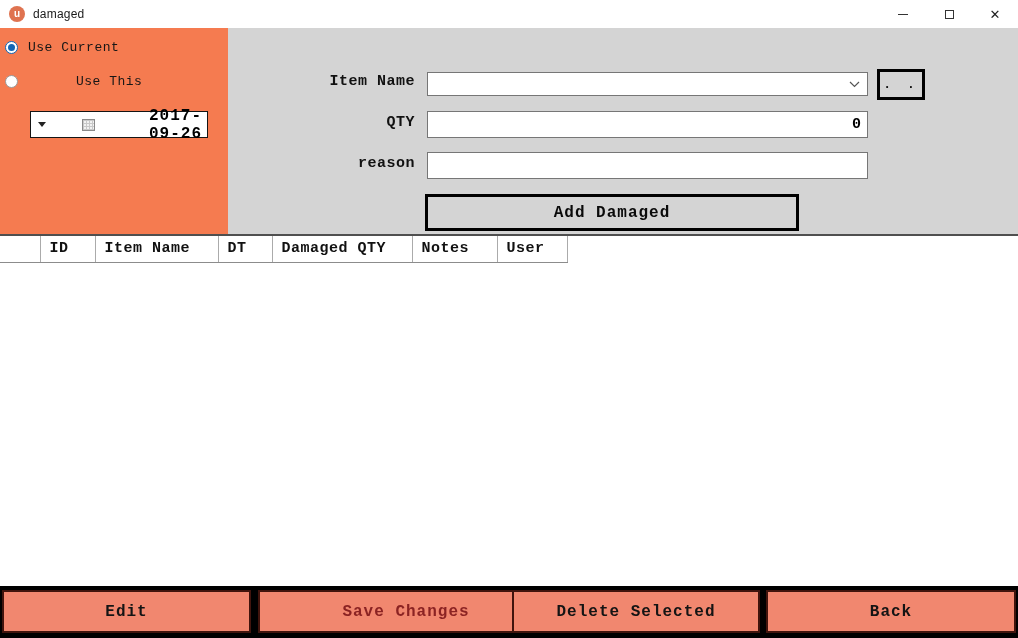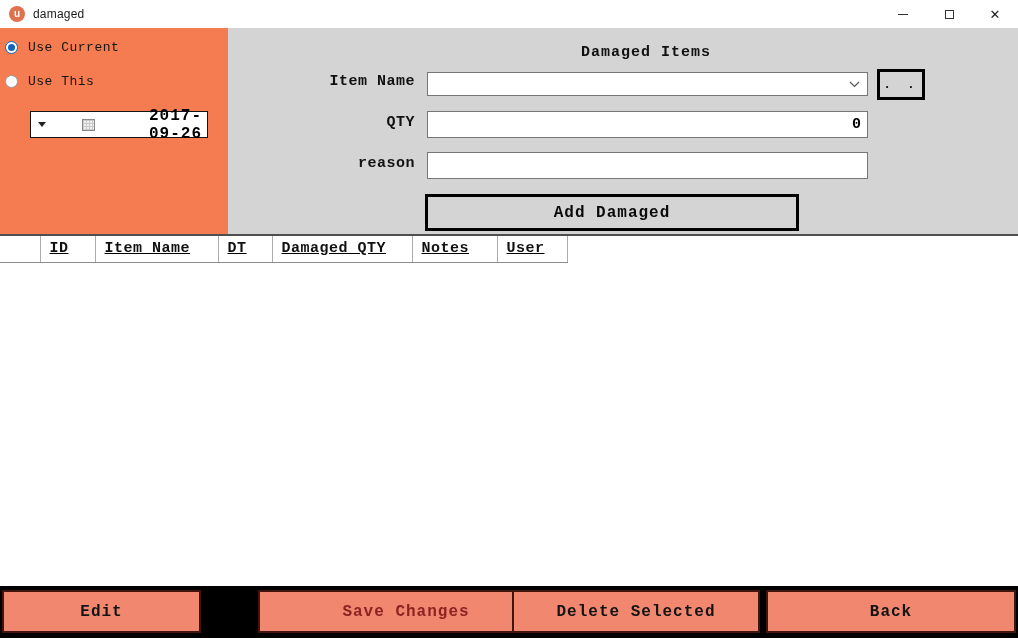--- a/index.html
+++ b/index.html
@@ -39,21 +39,21 @@
   .glyph-min{display:block;width:10px;height:0;border-top:1px solid #333;}
   .glyph-max{display:block;width:9px;height:9px;border:1px solid #333;}
   .glyph-close{font:13px "Liberation Sans",sans-serif;color:#222;}
   
   .left-panel{
     position:absolute;top:28px;left:0;width:228px;height:206px;
     background:var(--panel-orange,#F57B50);
   }
   .radio-row{position:absolute;display:flex;align-items:center;cursor:default;}
   .radio-row.current{left:5px;top:12px;}
-  .radio-row.this{left:5px;top:46px;}
+  .radio-row.this{left:5px;top:46px;gap:48px;}
   .radio{
     width:13px;height:13px;border-radius:50%;background:#fff;
     border:1px solid #9a9a9a;position:relative;flex:0 0 auto;
   }
   .radio.selected{border-color:var(--radio-blue,#1266B5);}
   .radio.selected::after{
     content:'';position:absolute;left:2px;top:2px;right:2px;bottom:2px;
     border-radius:50%;background:var(--radio-blue,#1266B5);
   }
   .radio-label{margin-left:10px;font-weight:normal;font-size:13px;color:#161616;letter-spacing:.5px;}
@@ -117,21 +117,21 @@
     background:var(--panel-gray,#D4D4D4);border:3px solid #000;
     font:bold 16px "Liberation Mono","DejaVu Sans Mono",monospace;
     letter-spacing:1px;color:#0a0a0a;display:flex;align-items:center;justify-content:center;
     cursor:default;
   }
   
   .grid-area{
     position:absolute;top:234px;left:0;width:1018px;height:352px;
     background:#fff;border-top:2px solid #4f4f4f;
   }
-  .grid-table{border-collapse:collapse;table-layout:fixed;text-decoration:underline;}
+  .grid-table{border-collapse:collapse;table-layout:fixed;}
   .grid-table th{
     height:26px;background:#fff;border-right:1px solid #ABABAB;
     border-bottom:1px solid #8C8C8C;
     font:bold 15px "Liberation Mono","DejaVu Sans Mono",monospace;
     letter-spacing:.5px;color:#111;text-align:left;padding:0 0 0 9px;
     white-space:nowrap;overflow:hidden;
   }
   .grid-table th.c0{width:40px;padding:0;}
   .grid-table th.c1{width:55px;}
   .grid-table th.c2{width:123px;}
@@ -145,21 +145,21 @@
     background:var(--footer-bg,#000);
   }
   .fbtn{
     position:absolute;top:4px;height:43px;
     background:var(--footer-button-bg,#F1876F);
     border:2px solid var(--footer-button-border,#41140D);
     font:bold 16px "Liberation Mono","DejaVu Sans Mono",monospace;
     letter-spacing:1px;color:#141414;
     display:flex;align-items:center;justify-content:center;cursor:default;
   }
-  .fbtn.edit{left:2px;width:199px;}
+  .fbtn.edit{left:2px;width:249px;}
   .fbtn.save{left:258px;width:296px;color:var(--save-changes-text,#8B2323);}
   .fbtn.delete{left:512px;width:248px;}
   .fbtn.back{left:766px;width:250px;}
 </style>
 </head>
 <body>
 
 <div class="window">
 
   <div class="titlebar">
@@ -188,21 +188,20 @@
       <span class="radio-label">Use This</span>
     </div>
     <div class="datepicker">
       <span class="dp-arrow"></span>
       <span class="dp-cal"></span>
       <span class="dp-value">2017-09-26</span>
     </div>
   </div>
 
   <div class="form-panel">
-    <div class="form-title">Damaged Items</div>
 
     <div class="row-label lbl-item">Item Name</div>
     <div class="combo">
       <span class="combo-value"></span>
       <span class="combo-chevron">
         <svg width="11" height="7" viewBox="0 0 11 7">
             <path d="M1 1 L5.5 5.5 L10 1" stroke="#555" stroke-width="1.2" fill="none"></path>
           </svg>
       </span>
     </div>

